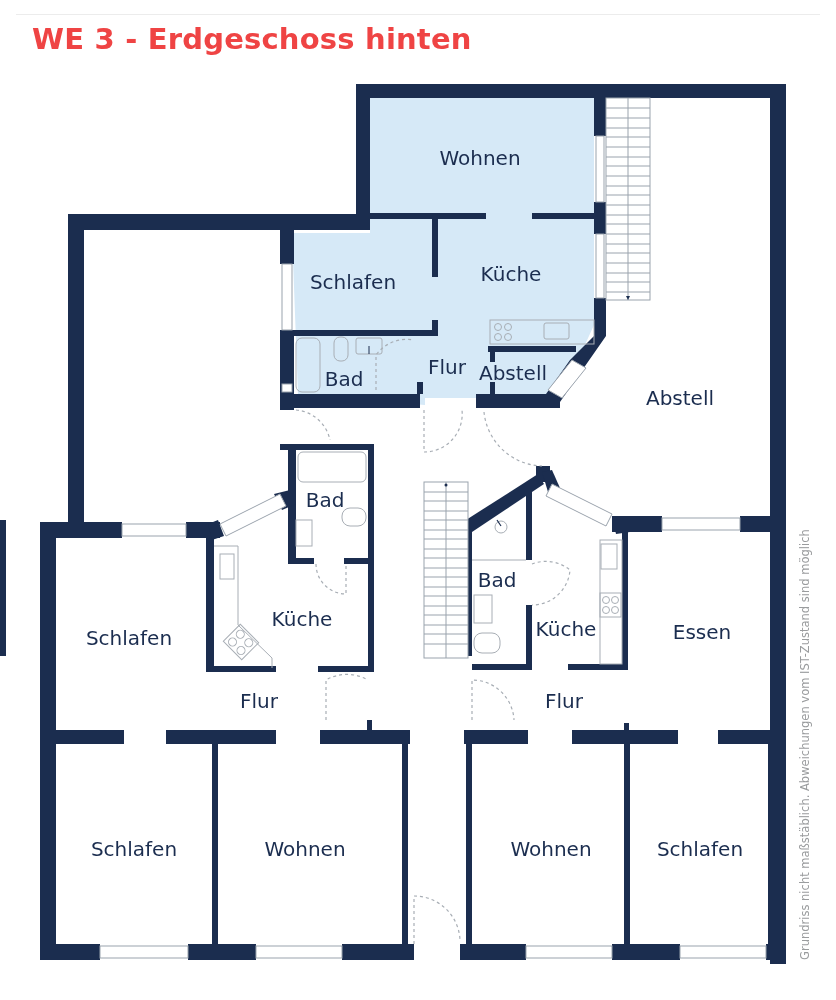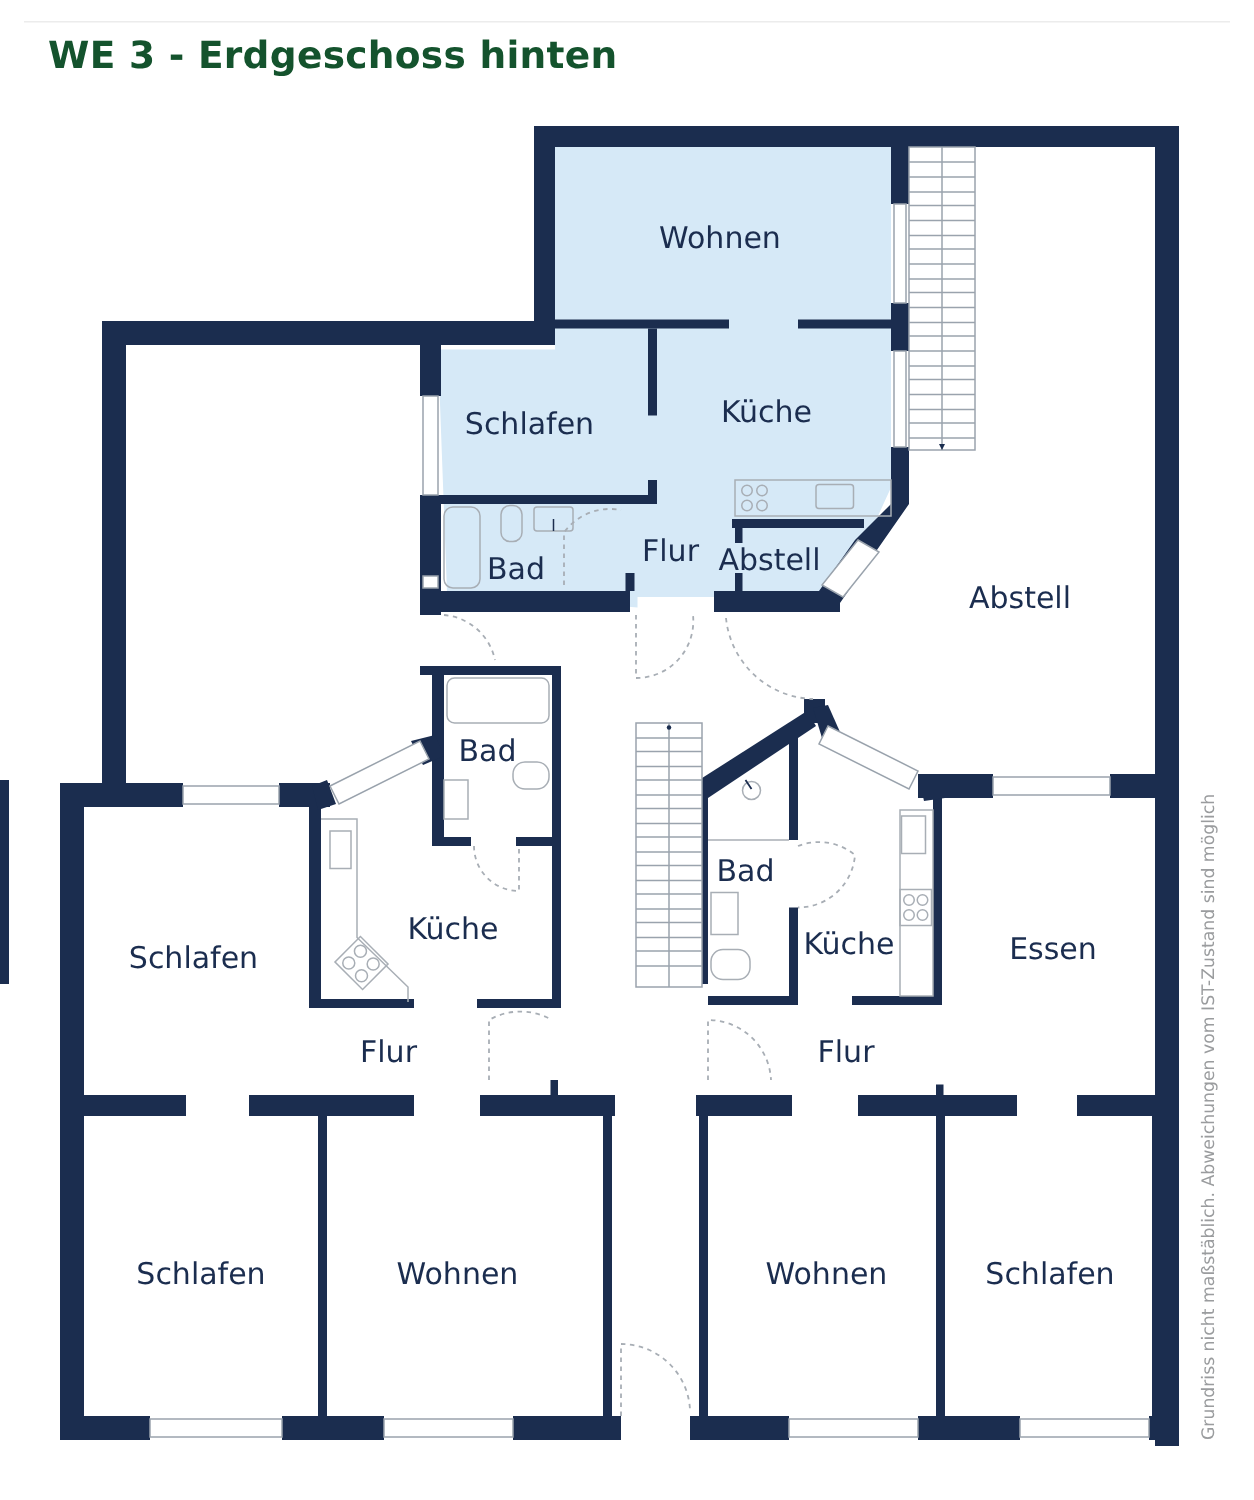--- a/index.html
+++ b/index.html
@@ -1,18 +1,18 @@
 <!DOCTYPE html>
 <html><head>
   <meta charset="utf-8">
   <style>
     html, body { margin: 0; padding: 0; background: #ffffff; }
     body { width: 836px; height: 1000px; position: relative; overflow: hidden; font-family: "Liberation Sans", "DejaVu Sans", sans-serif; }
     .topline { position: absolute; left: 16px; right: 16px; top: 14px; height: 1px; background: #ececec; }
-    .title { position: absolute; left: 32px; top: 22px; font-size: 25px; font-weight: bold; color: #14532d; letter-spacing: 0.2px; font-family: "DejaVu Sans", sans-serif; }
+    .title { position: absolute; left: 32px; top: 22px; font-size: 29px; font-weight: bold; color: #ef4444; letter-spacing: 0.2px; font-family: "DejaVu Sans", sans-serif; }
     .plan { position: absolute; left: 0; top: 0; }
     .label { font-family: "DejaVu Sans", sans-serif; font-size: 20px; fill: #1b2d4f; text-anchor: middle; }
     .disclaimer { position: absolute; left: 798px; top: 960px; transform-origin: 0 0; transform: rotate(-90deg); font-size: 11.5px; color: #9a9c9e; white-space: nowrap; font-family: "DejaVu Sans", sans-serif; }
     .wall { fill: #1b2d4f; }
     .win { fill: #ffffff; stroke: #9aa3ad; stroke-width: 1; }
     .thin { fill: none; stroke: #a8aeb5; stroke-width: 1; }
     .door { fill: none; stroke: #a8aeb5; stroke-width: 1.2; stroke-dasharray: 3 3; }
     .stair { fill: #ffffff; stroke: #9aa3ad; stroke-width: 1; }
   </style>
 </head>

